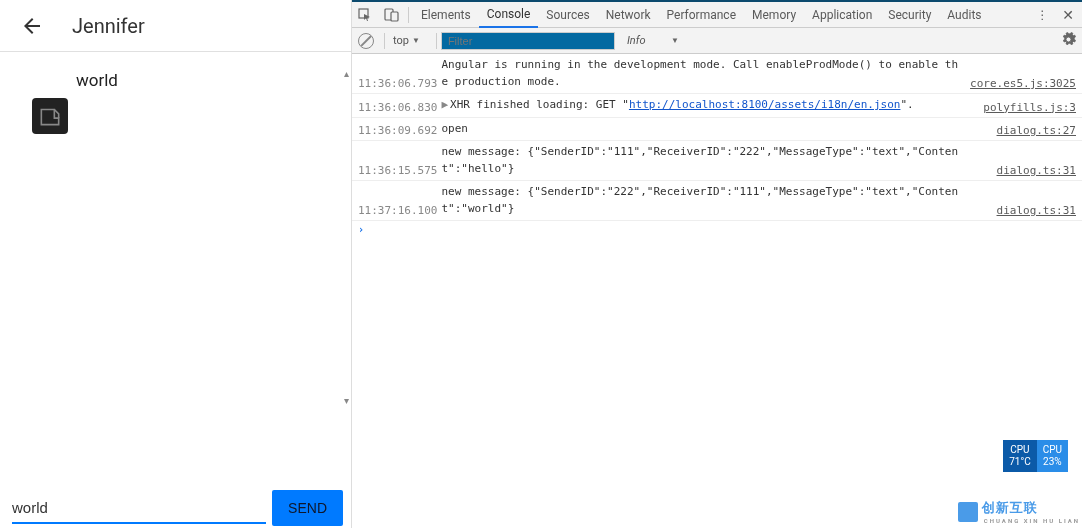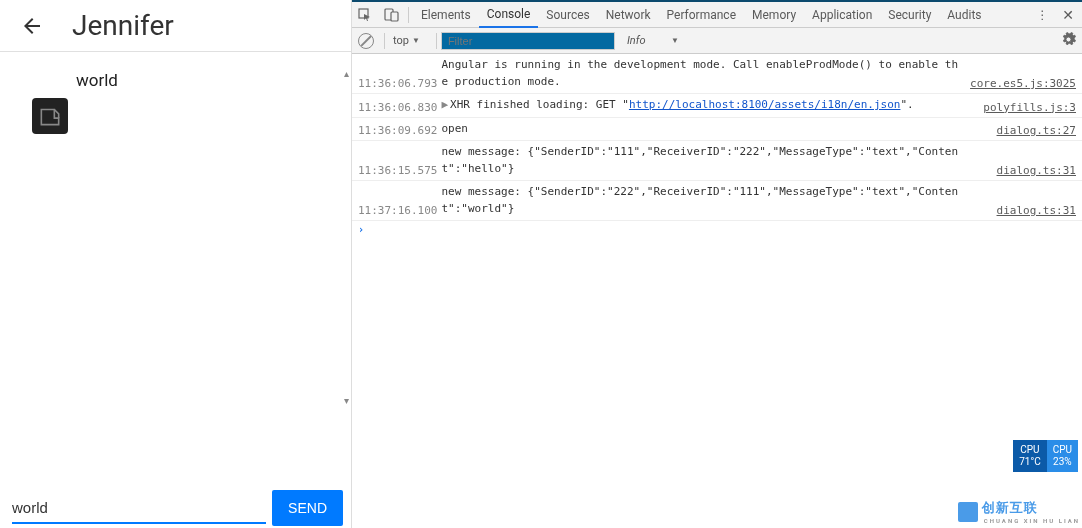--- a/index.html
+++ b/index.html
@@ -1,35 +1,35 @@
 <!DOCTYPE html>
 <html><head>
   <meta charset="utf-8">
   <style>
     * { margin: 0; padding: 0; box-sizing: border-box; }
     body { font-family: -apple-system, BlinkMacSystemFont, "Segoe UI", Roboto, sans-serif; width: 1082px; height: 528px; overflow: hidden; display: flex; background: #fff; }
     
     .left-panel { width: 352px; height: 100%; display: flex; flex-direction: column; border-right: 1px solid #ddd; position: relative; }
     .chat-header { display: flex; align-items: center; padding: 10px 16px; height: 52px; border-bottom: 1px solid #e0e0e0; }
     .back-arrow { width: 24px; height: 24px; cursor: pointer; margin-right: 28px; margin-left: 4px; }
-    .chat-title { font-size: 28px; font-weight: 400; color: #333; }
+    .chat-title { font-size: 20px; font-weight: 400; color: #333; }
     
     .chat-body { flex: 1; overflow-y: auto; position: relative; padding: 0 8px; }
     .scroll-up { position: absolute; right: 2px; top: 16px; font-size: 10px; color: #888; }
     .scroll-down { position: absolute; right: 2px; bottom: 80px; font-size: 10px; color: #888; }
     
     .msg-block { padding: 18px 20px 18px 24px; }
     .msg-block.bordered { border-bottom: 1px solid #d0d0d0; margin: 0 6px; padding-bottom: 26px; }
     .msg-text { font-size: 17px; color: #222; margin-bottom: 8px; margin-left: 44px; }
     .avatar { width: 36px; height: 36px; background: #222; border-radius: 4px; display: flex; align-items: center; justify-content: center; margin-top: 4px; }
     .avatar svg { width: 26px; height: 26px; }
     
     .chat-footer { display: flex; align-items: center; padding: 8px 8px 6px 12px; height: 42px; }
     .msg-input { flex: 1; border: none; border-bottom: 2px solid #007aff; padding: 6px 0; font-size: 15px; outline: none; margin-right: 6px; color: #333; }
-    .send-btn { background: #007aff; color: #ffffff; border: none; padding: 10px 16px; font-size: 14px; font-weight: 500; cursor: pointer; border-radius: 2px; }
+    .send-btn { background: #007aff; color: #0f172a; border: none; padding: 10px 16px; font-size: 14px; font-weight: 500; cursor: pointer; border-radius: 2px; }
     
     .right-panel { flex: 1; height: 100%; display: flex; flex-direction: column; border-top: 2px solid #0c4a6e; }
     
     .dt-tabs { display: flex; align-items: center; height: 26px; border-bottom: 1px solid #ccc; background: #f3f3f3; font-size: 12px; color: #5a5a5a; }
     .dt-tool { width: 20px; height: 20px; display: flex; align-items: center; justify-content: center; margin: 0 3px; cursor: pointer; }
     .dt-divider { width: 1px; height: 16px; background: #ccc; margin: 0 4px; }
     .dt-tab { padding: 5px 8px; cursor: pointer; }
     .dt-tab.active { border-bottom: 2px solid #1a73e8; color: #333; }
     .dt-spacer { flex: 1; }
     .dt-menu { padding: 0 6px; cursor: pointer; }
@@ -46,21 +46,21 @@
     
     .console-box { flex: 1; overflow-y: auto; font-family: Menlo, Consolas, monospace; font-size: 11px; background: #fff; }
     .log-row { display: flex; padding: 3px 6px; border-bottom: 1px solid #eee; align-items: flex-end; }
     .log-ts { color: #888; margin-right: 4px; white-space: nowrap; }
     .log-body { flex: 1; color: #333; word-break: break-all; line-height: 1.5; }
     .log-body .tri { color: #888; margin-right: 2px; }
     .log-link { color: #5a5a5a; text-decoration: underline; margin-left: 8px; white-space: nowrap; cursor: pointer; }
     .url-link { color: #1155cc; text-decoration: underline; }
     .prompt-row { padding: 3px 6px; color: #1a73e8; font-weight: bold; font-size: 10px; }
     
-    .cpu-widget { position: absolute; right: 4px; bottom: 56px; display: flex; font-size: 10px; }
+    .cpu-widget { position: absolute; right: 14px; bottom: 56px; display: flex; font-size: 10px; }
     .cpu-box { padding: 4px 6px; color: #fff; text-align: center; line-height: 1.2; }
     .cpu-a { background: #0b5aa8; }
     .cpu-b { background: #2a8de8; }
     
     .watermark { position: absolute; right: 2px; bottom: 4px; display: flex; align-items: center; font-size: 13px; color: #4a9be8; font-weight: bold; letter-spacing: 1px; }
     .watermark .sub { font-size: 6px; color: #999; letter-spacing: 2px; margin-left: 2px; }
     .wm-icon { width: 20px; height: 20px; background: #4a9be8; margin-right: 4px; border-radius: 2px; }
   </style>
 </head>
 <body>

